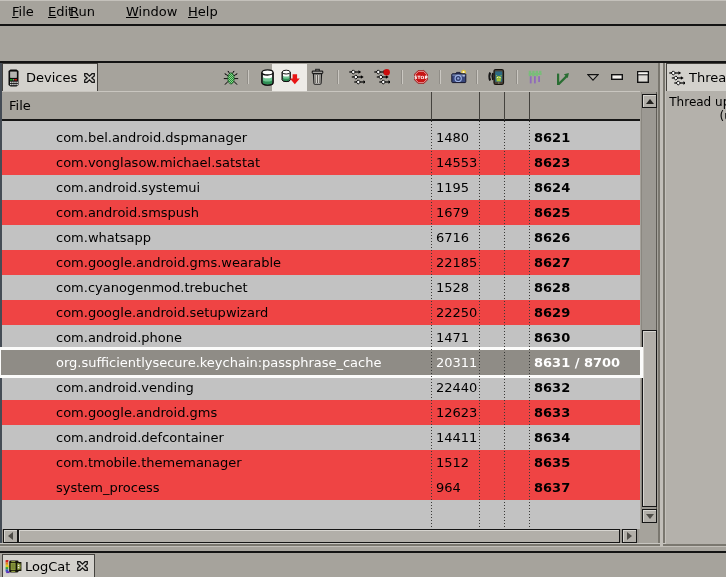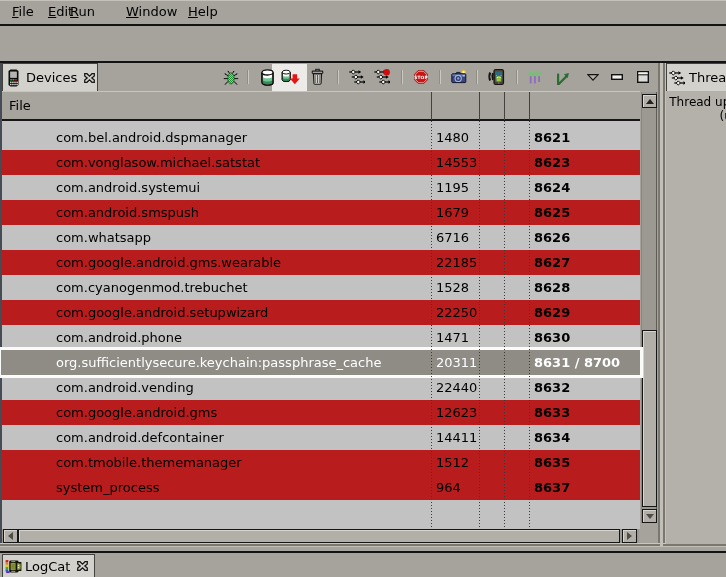--- a/index.html
+++ b/index.html
@@ -39,21 +39,21 @@
   
   #tbl-header { left:1px; top:28px; width:639px; height:30px; background:#a7a49d;
                 border-top:1px solid #c9c6c0; border-bottom:2px solid #161616; }
   #tbl-header .hname { position:absolute; left:8px; top:0; line-height:27px; font-size:13px; }
   .hline { position:absolute; top:0; width:1px; height:28px; background:#44423e; }
 
   
   #tbl-body { left:1px; top:58px; width:639px; height:408px; background:#c2c2c2; overflow:visible;padding-left:23px; }
   #rows { position:absolute; left:0; top:4px; width:639px; }
   .row { position:relative; width:639px; height:25px; background:#c2c2c2; }
-  .row.alt { background:#b91c1c; }
+  .row.alt { background:#ef4444; }
   .row span { position:absolute; top:0; line-height:25px; font-size:13px; white-space:nowrap; }
   .row .c-name { left:55px; }
   .row .c-pid  { left:435px; }
   .row .c-port { left:533px;font-weight:bold; }
   .row.selected { background:#8f8c86; color:#fff; outline:3px solid #fbfbfa; z-index:2; }
   .dotline { position:absolute; top:0; width:1px; height:408px; z-index:5;
              background:repeating-linear-gradient(to bottom,#3a3a38 0 1px,transparent 1px 3px); }
 
   
   .sb-btn { position:absolute; background:#b2afa9; border:1px solid #151515;

